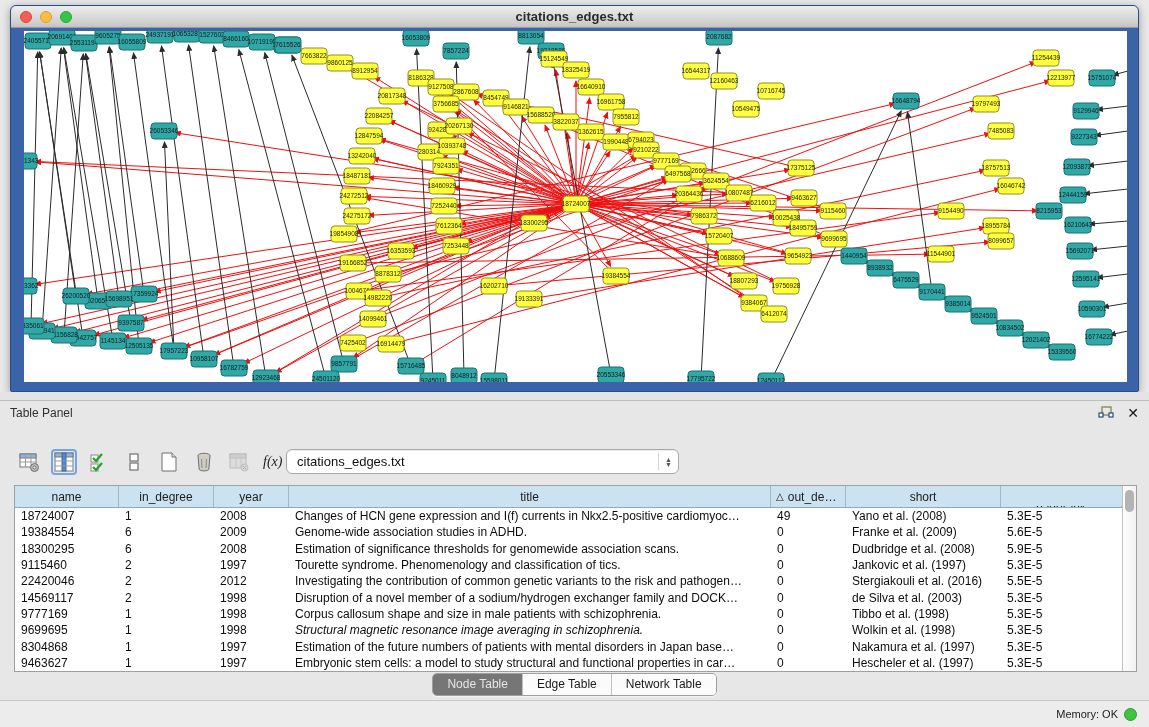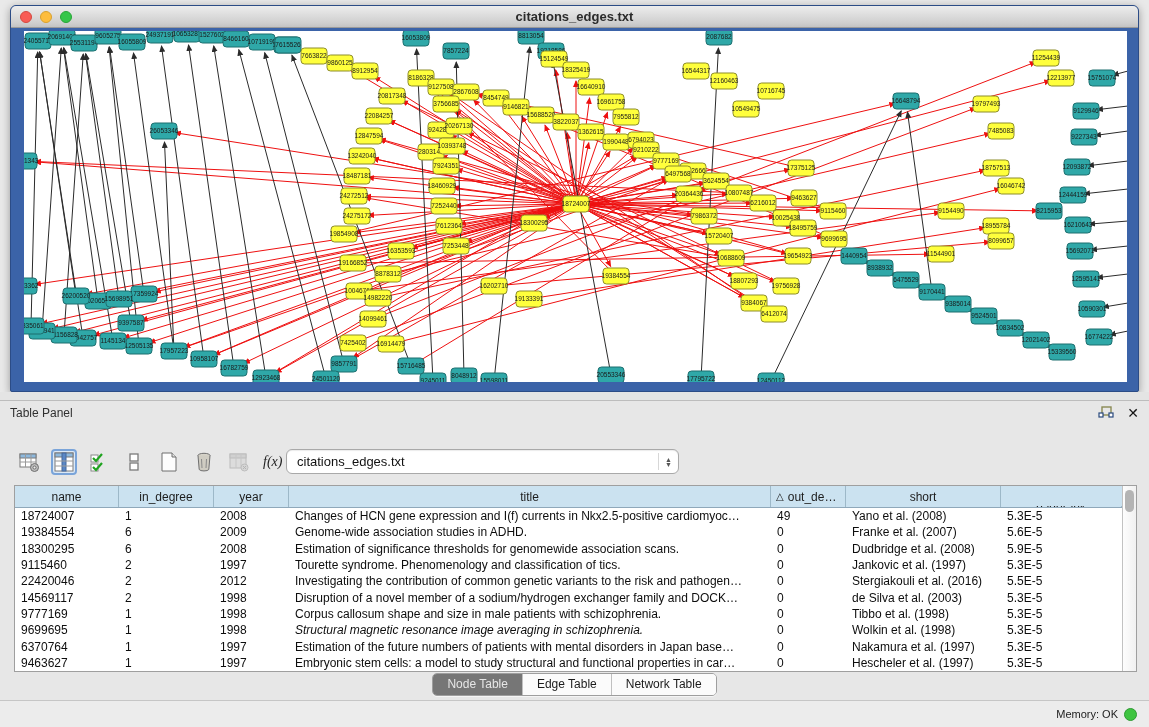--- a/index.html
+++ b/index.html
@@ -679,21 +679,21 @@
             <div class="cell" style="width: 75px;">49</div>
             <div class="cell" style="width: 155px;">Yano et al. (2008)</div>
             <div class="cell" style="width: 121px;">5.3E-5</div>
           </div>
           <div class="grid-row">
             <div class="cell" style="width: 104px;">19384554</div>
             <div class="cell" style="width: 95px;">6</div>
             <div class="cell" style="width: 75px;">2009</div>
             <div class="cell" style="width: 482px;">Genome-wide association studies in ADHD.</div>
             <div class="cell" style="width: 75px;">0</div>
-            <div class="cell" style="width: 155px;">Franke et al. (2007)</div>
+            <div class="cell" style="width: 155px;">Franke et al. (2009)</div>
             <div class="cell" style="width: 121px;">5.6E-5</div>
           </div>
           <div class="grid-row">
             <div class="cell" style="width: 104px;">18300295</div>
             <div class="cell" style="width: 95px;">6</div>
             <div class="cell" style="width: 75px;">2008</div>
             <div class="cell" style="width: 482px;">Estimation of significance thresholds for genomewide association scans.</div>
             <div class="cell" style="width: 75px;">0</div>
             <div class="cell" style="width: 155px;">Dudbridge et al. (2008)</div>
             <div class="cell" style="width: 121px;">5.9E-5</div>
@@ -737,21 +737,21 @@
           <div class="grid-row">
             <div class="cell" style="width: 104px;">9699695</div>
             <div class="cell" style="width: 95px;">1</div>
             <div class="cell" style="width: 75px;">1998</div>
             <div class="cell" style="width: 482px; font-style: italic;">Structural magnetic resonance image averaging in schizophrenia.</div>
             <div class="cell" style="width: 75px;">0</div>
             <div class="cell" style="width: 155px;">Wolkin et al. (1998)</div>
             <div class="cell" style="width: 121px;">5.3E-5</div>
           </div>
           <div class="grid-row">
-            <div class="cell" style="width: 104px;">6370764</div>
+            <div class="cell" style="width: 104px;">8304868</div>
             <div class="cell" style="width: 95px;">1</div>
             <div class="cell" style="width: 75px;">1997</div>
             <div class="cell" style="width: 482px;">Estimation of the future numbers of patients with mental disorders in Japan base…</div>
             <div class="cell" style="width: 75px;">0</div>
             <div class="cell" style="width: 155px;">Nakamura et al. (1997)</div>
             <div class="cell" style="width: 121px;">5.3E-5</div>
           </div>
           <div class="grid-row">
             <div class="cell" style="width: 104px;">9463627</div>
             <div class="cell" style="width: 95px;">1</div>

